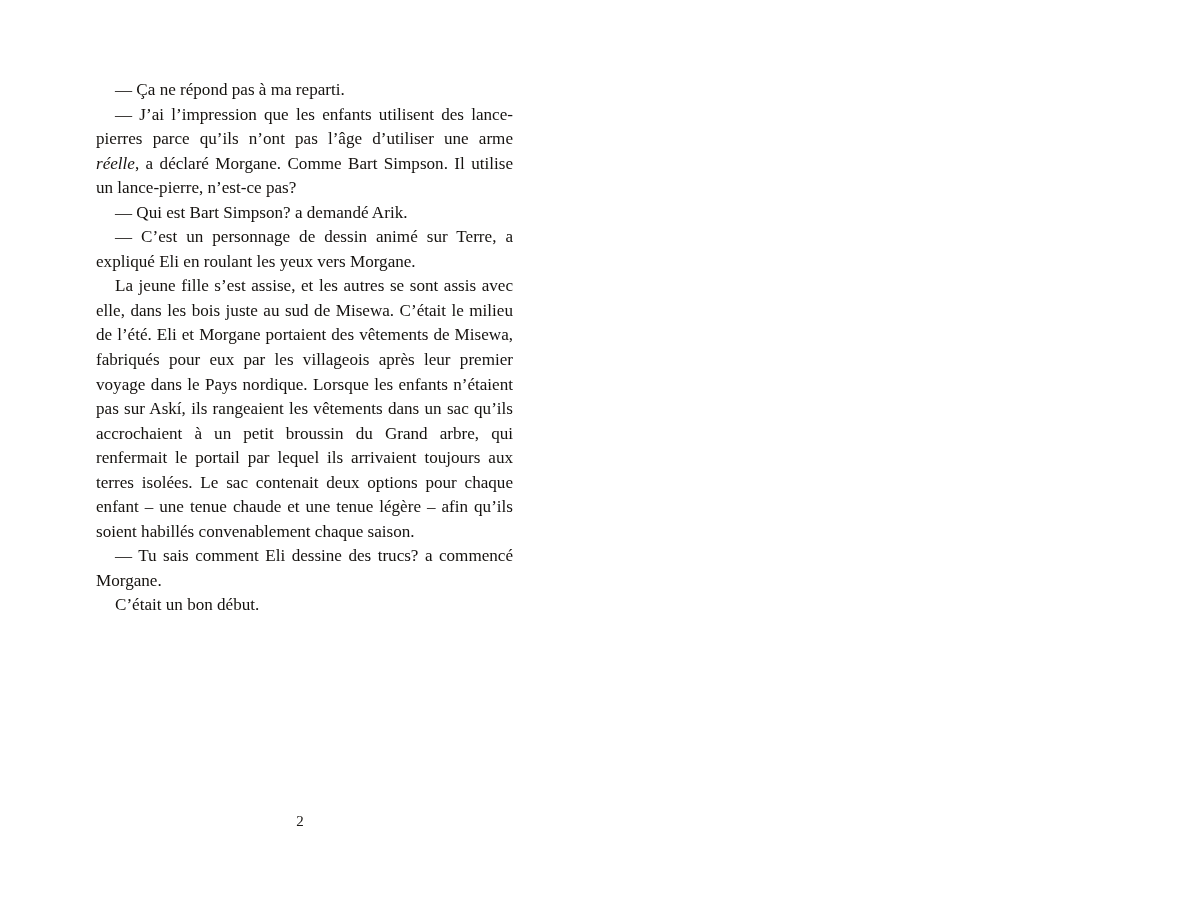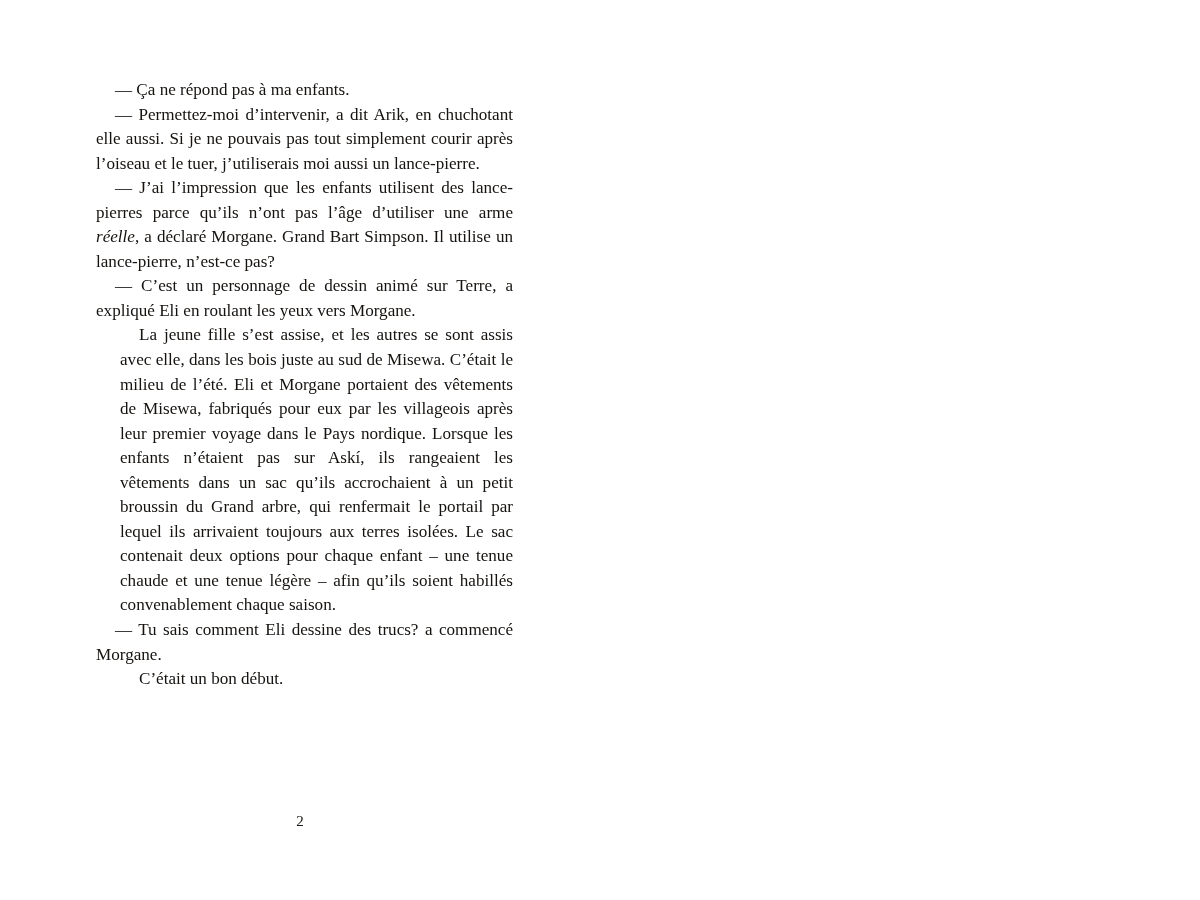--- a/index.html
+++ b/index.html
@@ -46,21 +46,20 @@
   }
 
   p.para {
     margin: 0;
     text-indent: 0;
     text-align: justify;
   }
   
   p.indent {
     text-indent: 19px;
-    margin-left: 24px;
   }
   
   p.dialogue {
     text-indent: 19px;
   }
   
   p.para:last-child {
     text-align: justify;
   }
   i, .ital {
@@ -79,23 +78,23 @@
     width: 120px;
   }
 </style>
 </head>
 <body>
 
 <div id="spread">
 
   <div class="page page-left">
     <div class="textblock">
-        <p class="para dialogue"><span>— Ça ne répond pas à ma enfants.</span></p>
-        <p class="para dialogue"><span>— Permettez-moi d’intervenir, a dit Arik, en chuchotant elle aussi. Si je ne pouvais pas tout simplement courir après l’oiseau et le tuer, j’utiliserais moi aussi un lance-pierre.</span></p>
-        <p class="para dialogue"><span>— J’ai l’impression que les enfants utilisent des lance-pierres parce qu’ils n’ont pas l’âge d’utiliser une arme </span><i>réelle</i><span>, a déclaré Morgane. Grand Bart Simpson. Il utilise un lance-pierre, n’est-ce pas?</span></p>
+        <p class="para dialogue"><span>— Ça ne répond pas à ma reparti.</span></p>
+        <p class="para dialogue"><span>— J’ai l’impression que les enfants utilisent des lance-pierres parce qu’ils n’ont pas l’âge d’utiliser une arme </span><i>réelle</i><span>, a déclaré Morgane. Comme Bart Simpson. Il utilise un lance-pierre, n’est-ce pas?</span></p>
+        <p class="para dialogue"><span>— Qui est Bart Simpson? a demandé Arik.</span></p>
         <p class="para dialogue"><span>— C’est un personnage de dessin animé sur Terre, a expliqué Eli en roulant les yeux vers Morgane.</span></p>
         <p class="para indent"><span>La jeune fille s’est assise, et les autres se sont assis avec elle, dans les bois juste au sud de Misewa. C’était le milieu de l’été. Eli et Morgane portaient des vêtements de Misewa, fabriqués pour eux par les villageois après leur premier voyage dans le Pays nordique. Lorsque les enfants n’étaient pas sur Askí, ils rangeaient les vêtements dans un sac qu’ils accrochaient à un petit broussin du Grand arbre, qui renfermait le portail par lequel ils arrivaient toujours aux terres isolées. Le sac contenait deux options pour chaque enfant – une tenue chaude et une tenue légère – afin qu’ils soient habillés convenablement chaque saison.</span></p>
         <p class="para dialogue"><span>— Tu sais comment Eli dessine des trucs? a commencé Morgane.</span></p>
         <p class="para indent"><span>C’était un bon début.</span></p>
       </div>
     <div class="folio folio-left">2</div>
   </div>
 
   <div class="page page-right">
     

